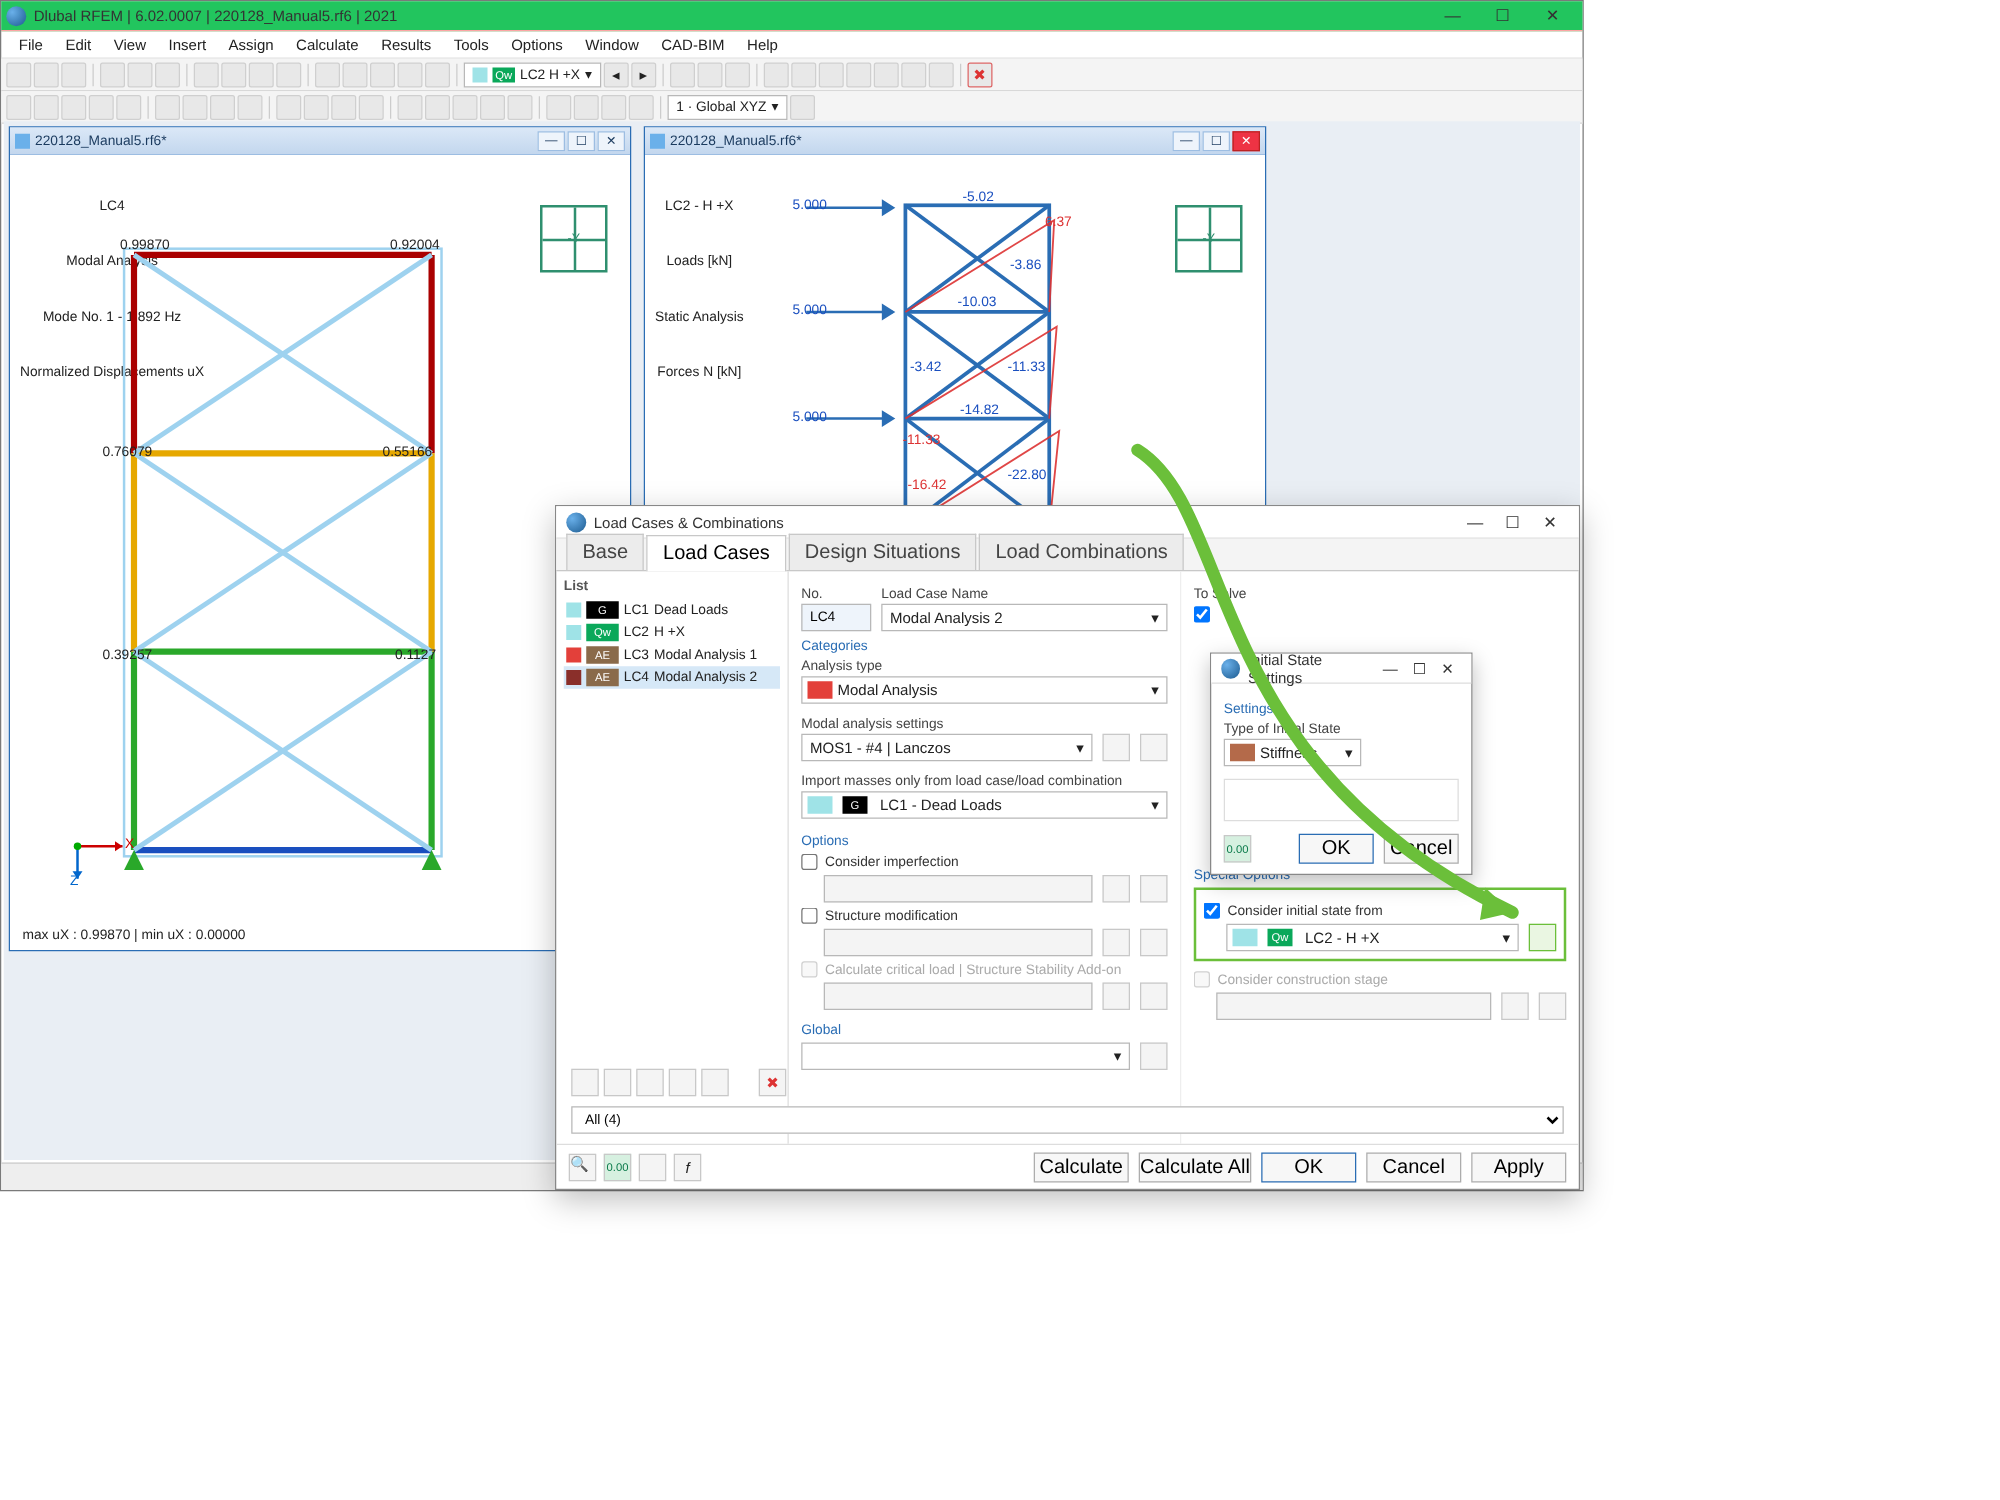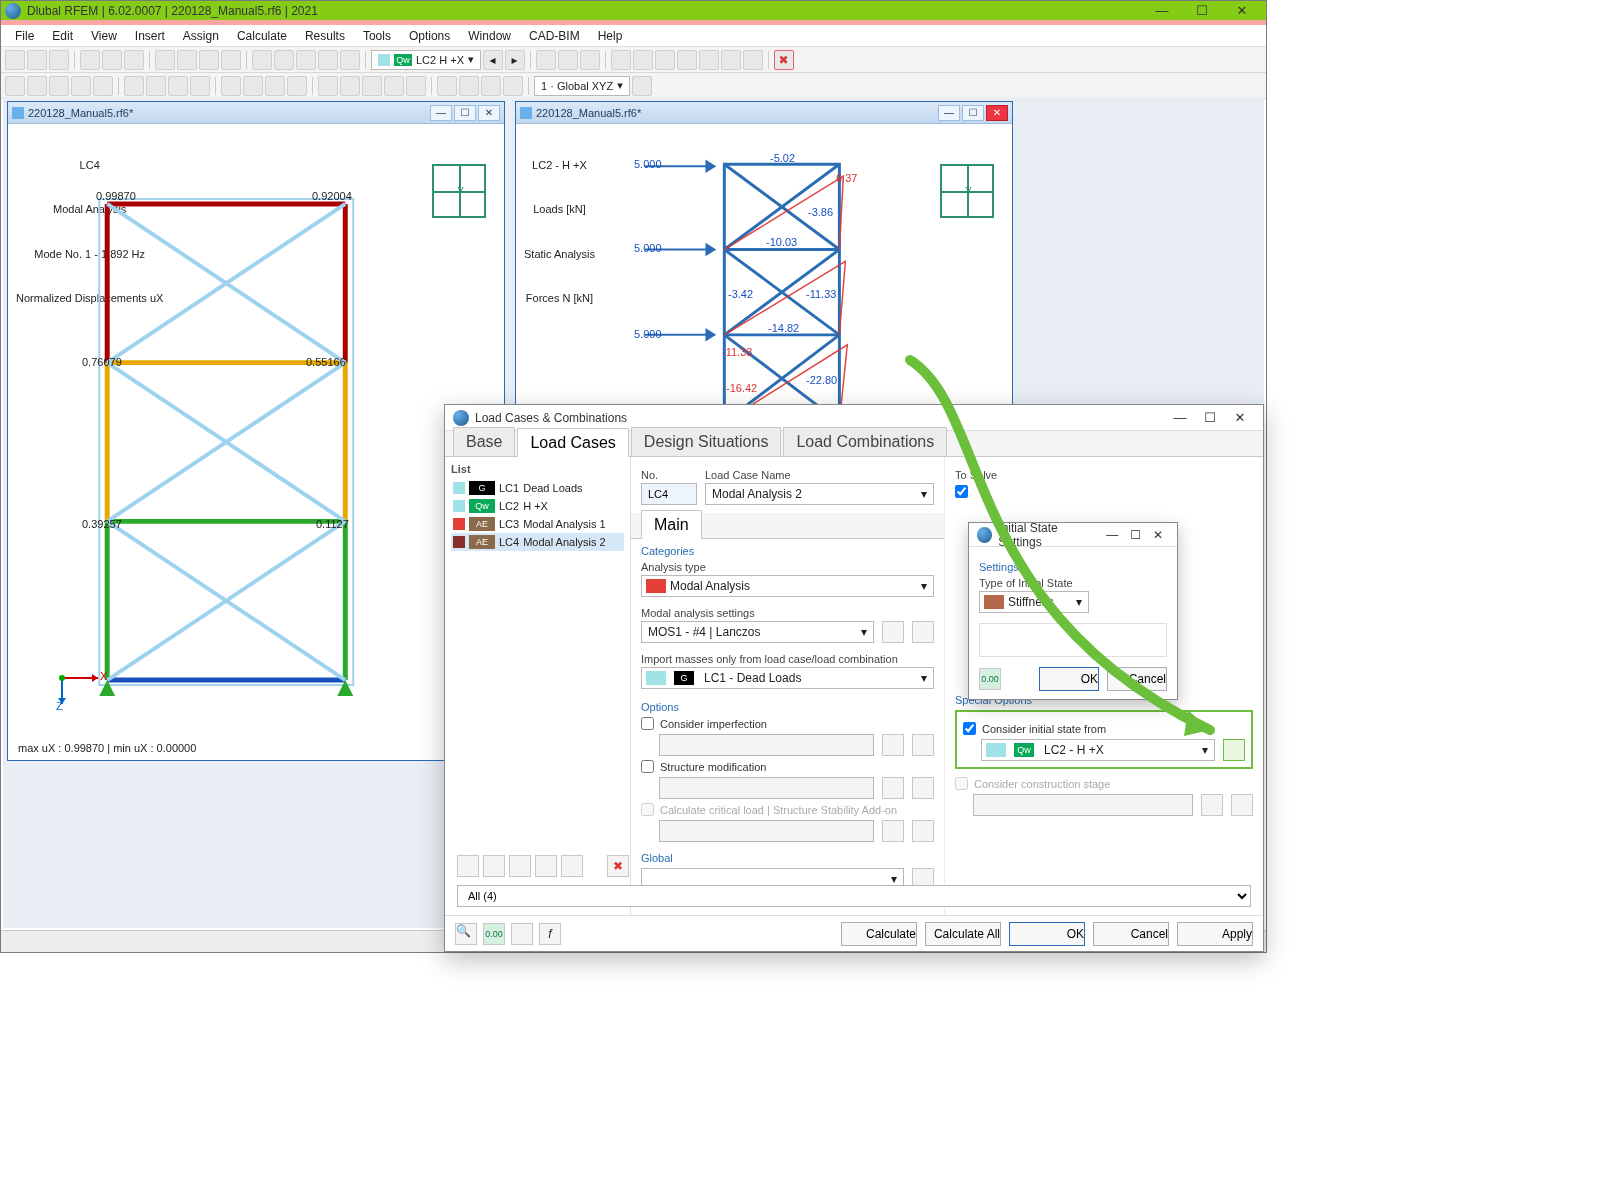--- a/index.html
+++ b/index.html
@@ -1,19 +1,19 @@
 <!DOCTYPE html>
 <html><head>
 <meta charset="utf-8">
 <style>
   * { box-sizing: border-box; margin: 0; padding: 0; font-family: "Segoe UI", Tahoma, sans-serif; }
   body { background: #fff; width: 1600px; height: 1200px; position: relative; overflow: hidden; font-size: 12px; color: #222; }
   
   .main-window { position: absolute; left: 0; top: 0; width: 1267px; height: 953px; border: 1px solid #7a7a7a; background: #fff; }
-  .titlebar { height: 24px; background: #84cc16; display: flex; align-items: center; padding: 0 4px; border-bottom: 5px solid #fca5a5; }
+  .titlebar { height: 24px; background: #22c55e; display: flex; align-items: center; padding: 0 4px; border-bottom: 1px solid #fca5a5; }
   .titlebar .icon { width: 16px; height: 16px; margin-right: 6px; background: radial-gradient(circle at 30% 30%, #6ab0ea, #1b5a8f); border-radius: 50%; }
   .titlebar .title { flex: 1; font-size: 12px; color: #333; }
   .win-btns { display: flex; }
   .win-btn { width: 40px; height: 22px; display: flex; align-items: center; justify-content: center; font-size: 13px; color: #333; }
   .menubar { height: 22px; display: flex; align-items: center; padding: 0 6px; gap: 2px; border-bottom: 1px solid #e0e0e0; }
   .menubar span { padding: 2px 8px; font-size: 12px; color: #222; }
   .toolbar { height: 26px; background: #f4f4f4; border-bottom: 1px solid #d8d8d8; display: flex; align-items: center; gap: 2px; padding: 0 4px; }
   .tb-ico { width: 20px; height: 20px; background: #e8e8e8; border: 1px solid #cfcfcf; border-radius: 2px; }
   .tb-sep { width: 1px; height: 18px; background: #ccc; margin: 0 3px; }
   .tb-pill { height: 20px; padding: 0 6px; display: flex; align-items: center; background: #fff; border: 1px solid #b8b8b8; font-size: 11px; gap: 4px; }
@@ -53,21 +53,21 @@
   .field-label { font-size: 11px; color: #444; margin: 4px 0 2px; }
   .field-input, select.sel { height: 22px; border: 1px solid #b8b8b8; background: #fff; padding: 0 6px; font-size: 11px; width: 100%; }
   .section-h { font-size: 11px; color: #2a6db4; margin: 6px 0 4px; }
   .row { display: flex; gap: 8px; align-items: center; }
   .cb { display: flex; align-items: center; gap: 6px; font-size: 11px; color: #333; margin: 4px 0; }
   .cb input { width: 13px; height: 13px; }
   .inset { margin-left: 18px; }
   .small-ico { width: 22px; height: 22px; border: 1px solid #c8c8c8; background: #f4f4f4; }
   .special-box { border: 2px solid #6bbf3a; padding: 6px; margin-top: 4px; }
   .dlg-foot { height: 36px; border-top: 1px solid #ddd; display: flex; align-items: center; justify-content: flex-end; gap: 8px; padding: 0 10px; }
-  .btn { min-width: 76px; height: 24px; border: 1px solid #adadad; background: #f7f7f7; font-size: 12px; text-align: right; }
+  .btn { min-width: 76px; height: 24px; border: 1px solid #adadad; background: #f7f7f7; font-size: 16px; }
   .btn.primary { border-color: #2a6db4; }
   .inner-dialog { position: absolute; width: 210px; background: #fff; border: 1px solid #888; box-shadow: 0 6px 16px rgba(0,0,0,.25); }
   .foot-left { position: absolute; left: 10px; display: flex; gap: 6px; }
   .pill-sel { display: flex; align-items: center; border: 1px solid #b8b8b8; height: 22px; background: #fff; }
   .pill-sel .psw { width: 20px; height: 14px; margin: 0 4px; }
   .disabled { color: #aaa; }
   
   .green-arrow { position: absolute; pointer-events: none; }
 </style>
 </head>
@@ -405,23 +405,20 @@
         </div>
         <div style="flex:1">
           <div class="field-label">Load Case Name</div>
           <div class="pill-sel" style="width:100%">
             <span style="flex:1;padding:0 6px">Modal Analysis 2</span>
             <span style="padding:0 6px">▾</span>
           </div>
         </div>
       </div>
 
-      <div class="tabs" style="margin:8px -10px 0;padding-left:10px">
-        <div class="tab active">Main</div>
-      </div>
 
       <div class="section-h">Categories</div>
       <div class="field-label">Analysis type</div>
       <div class="pill-sel">
         <span class="psw" style="background:#e3403a"></span>
         <span style="flex:1">Modal Analysis</span>
         <span style="padding:0 6px">▾</span>
       </div>
 
       <div class="field-label" style="margin-top:10px">Modal analysis settings</div>

